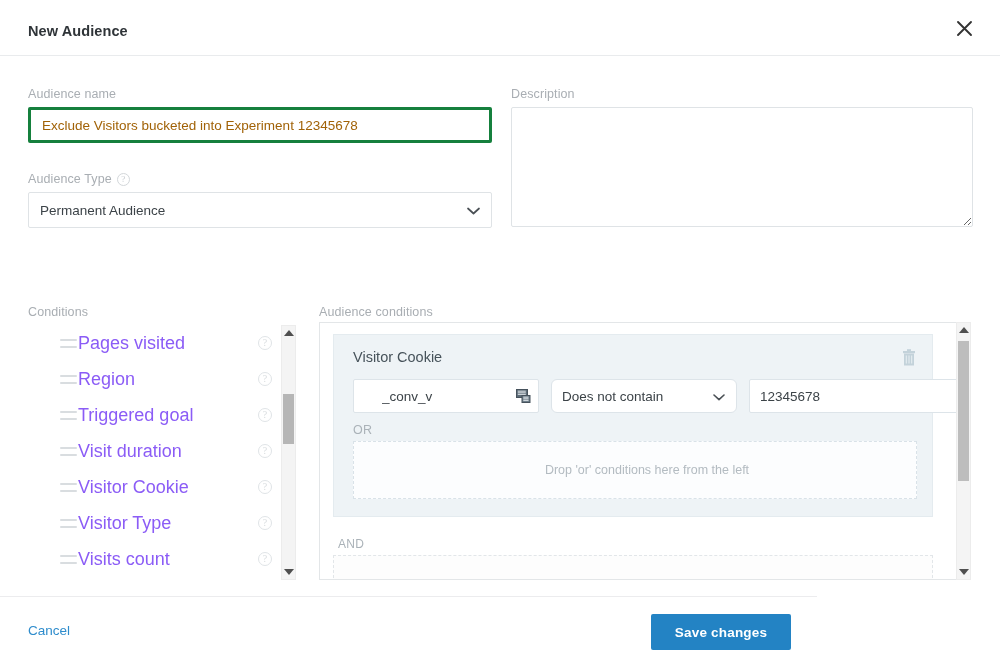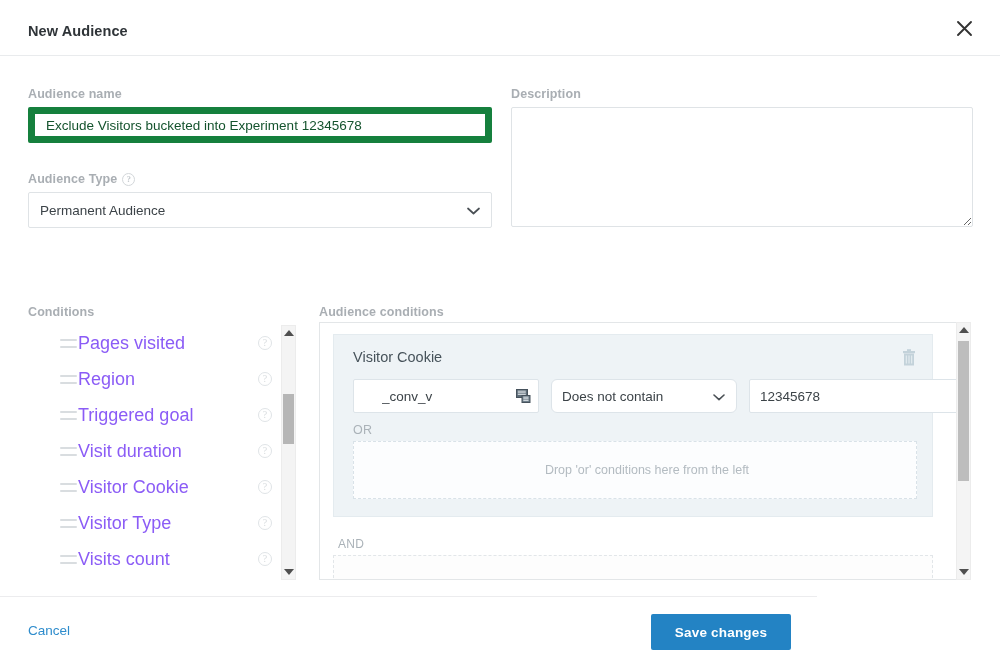--- a/index.html
+++ b/index.html
@@ -39,21 +39,21 @@
     display: flex; align-items: center; justify-content: center;
     cursor: pointer;
     color: #333;
   }
   .close-btn svg { display: block; }
 
   
   .field-label {
     font-size: 12.5px;
     color: #a9aeb3;
-    font-weight: bold;
+    font-weight: normal;
     letter-spacing: .1px;
     display: flex;
     align-items: center;
     gap: 5px;
   }
   .info-icon {
     display: inline-block;
     width: 13px; height: 13px;
     border-radius: 50%;
     border: 1px solid #d3d7da;
@@ -63,27 +63,27 @@
     text-align: center;
     font-family: "Liberation Serif", serif;
     flex: none;
   }
 
   .name-label { position: absolute; left: 28px; top: 87px; }
   .name-input {
     position: absolute;
     left: 28px; top: 107px;
     width: 464px; height: 36px;
-    border: 7px solid #15803d;
+    border: 3px solid #15803d;
     border-radius: 2px;
     background: #fff;
     padding: 0 11px;
     font-family: "Liberation Sans", sans-serif;
     font-size: 13.5px;
-    color: #14532d;
+    color: #a16207;
     outline: none;
   }
 
   .type-label { position: absolute; left: 28px; top: 172px; }
   .type-select-wrap {
     position: absolute;
     left: 28px; top: 192px;
     width: 464px; height: 36px;
   }
   .type-select {

